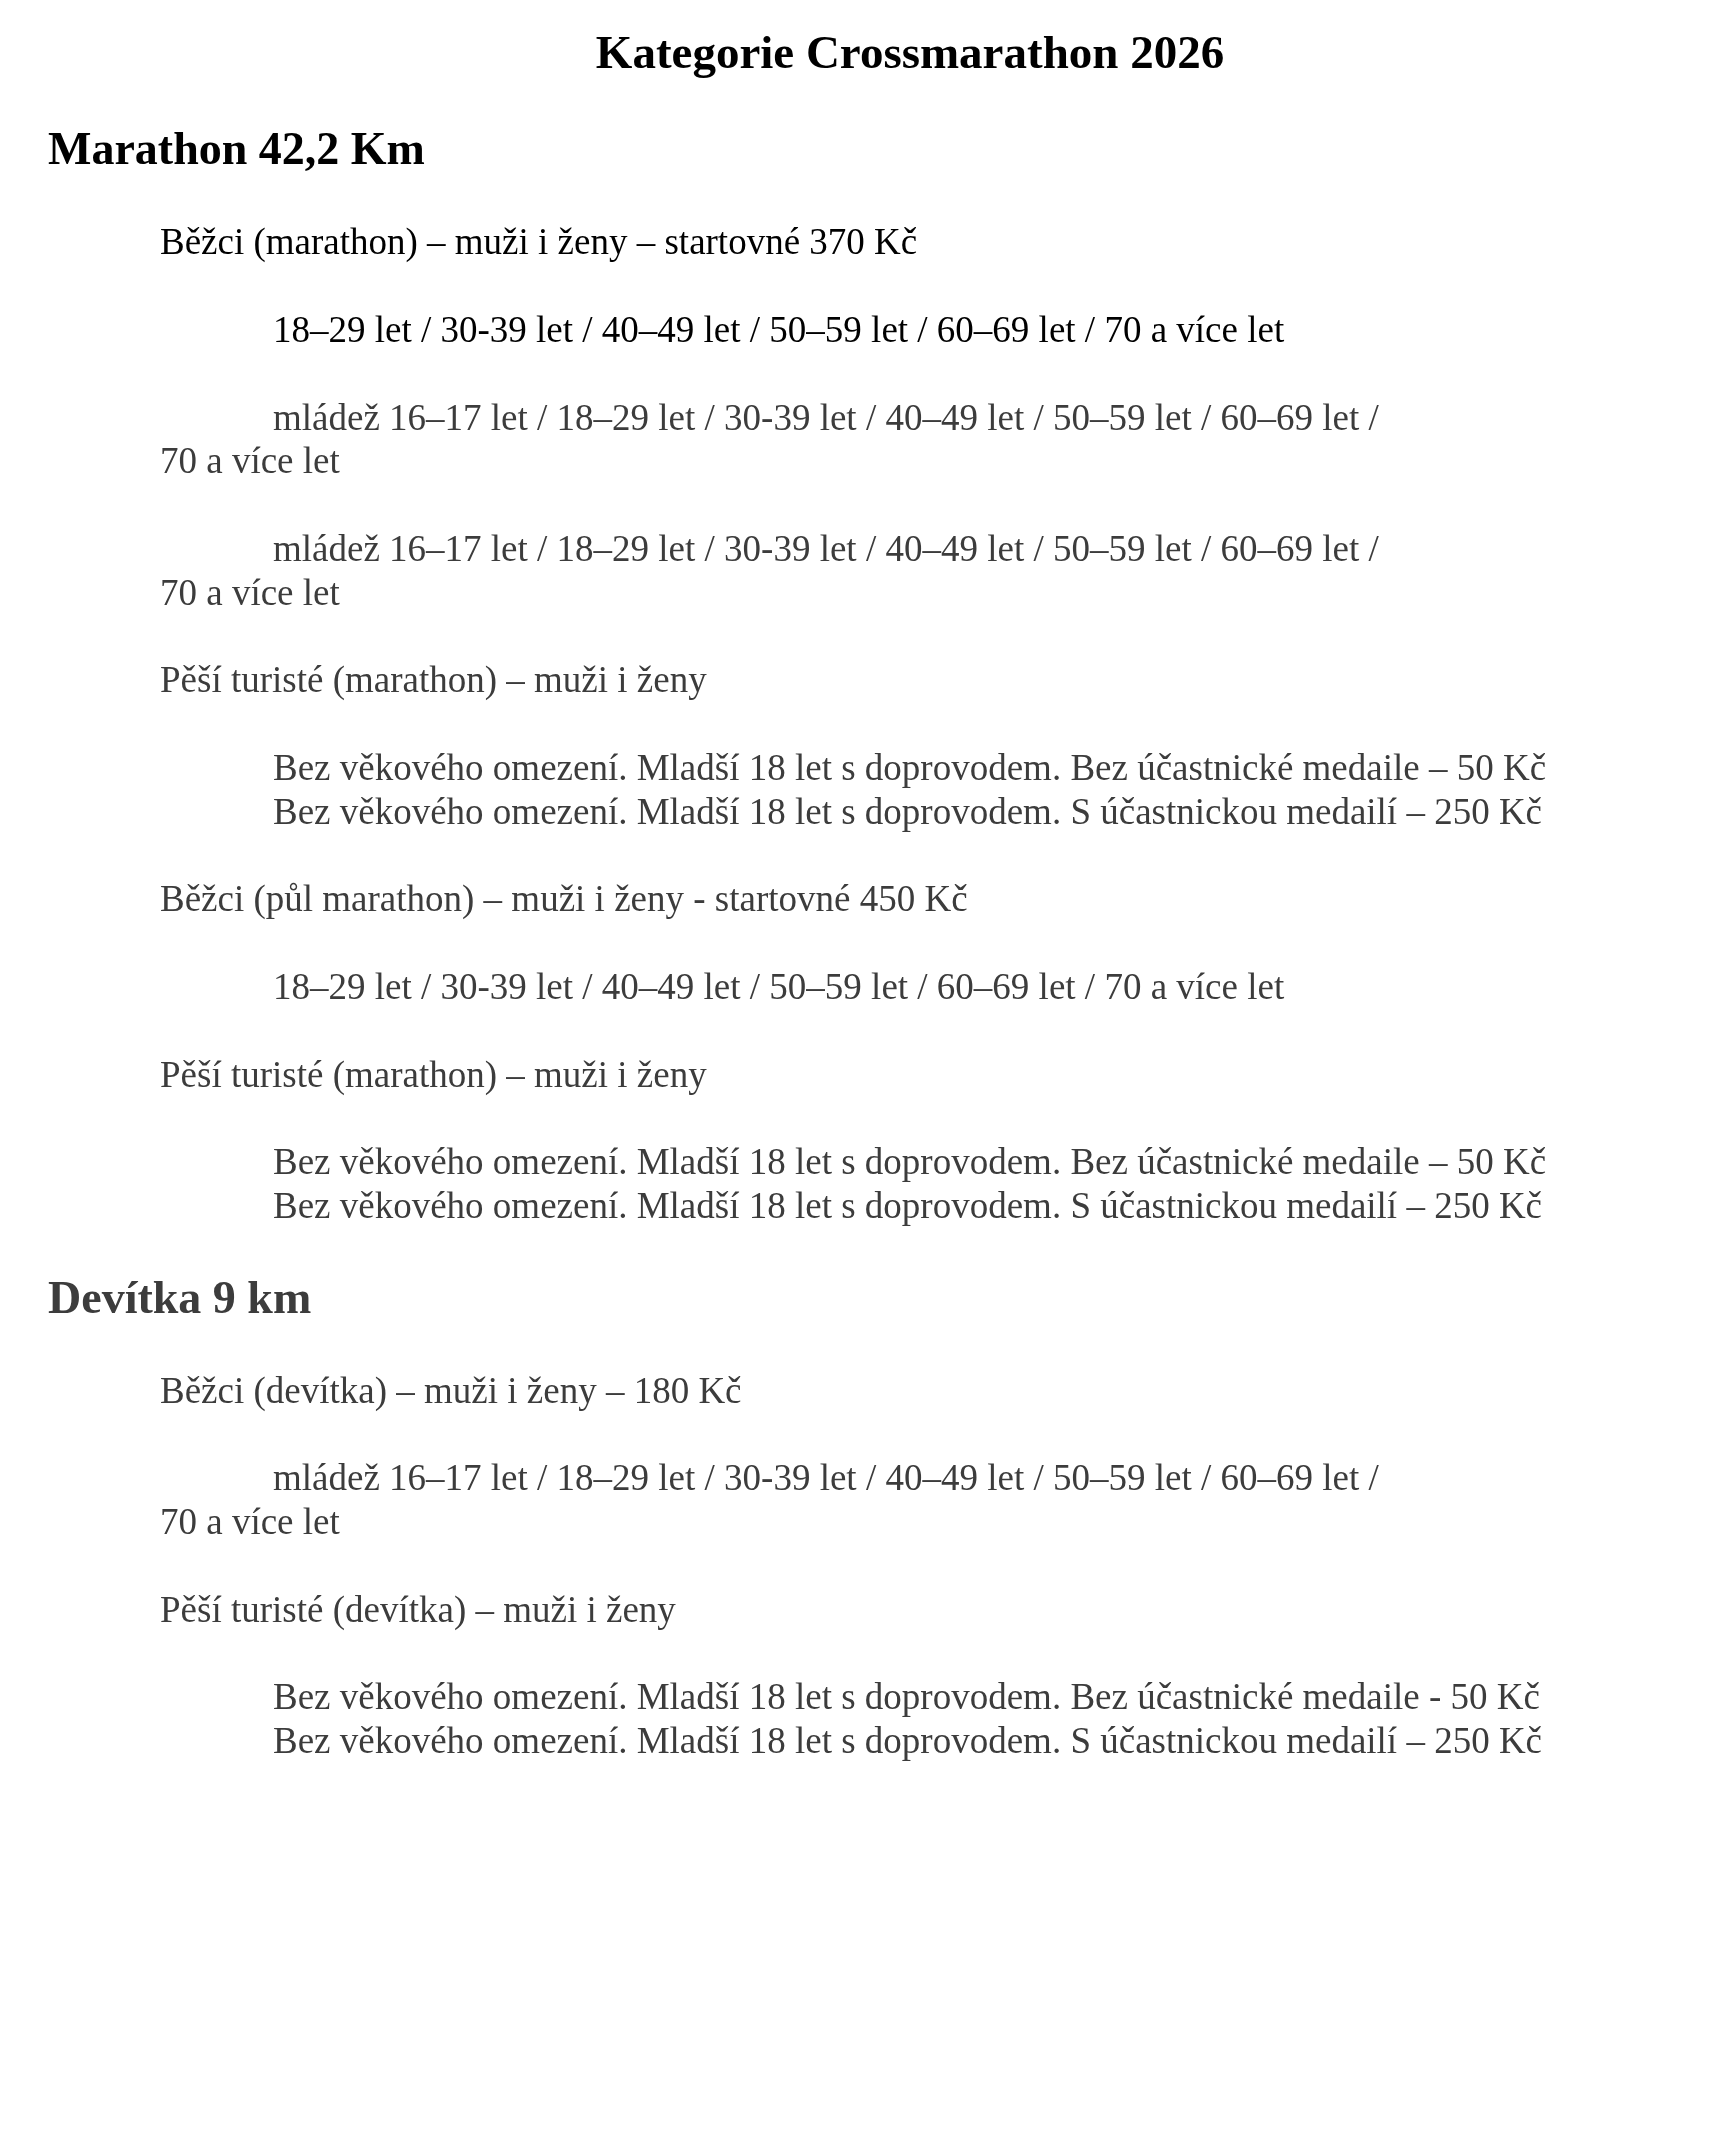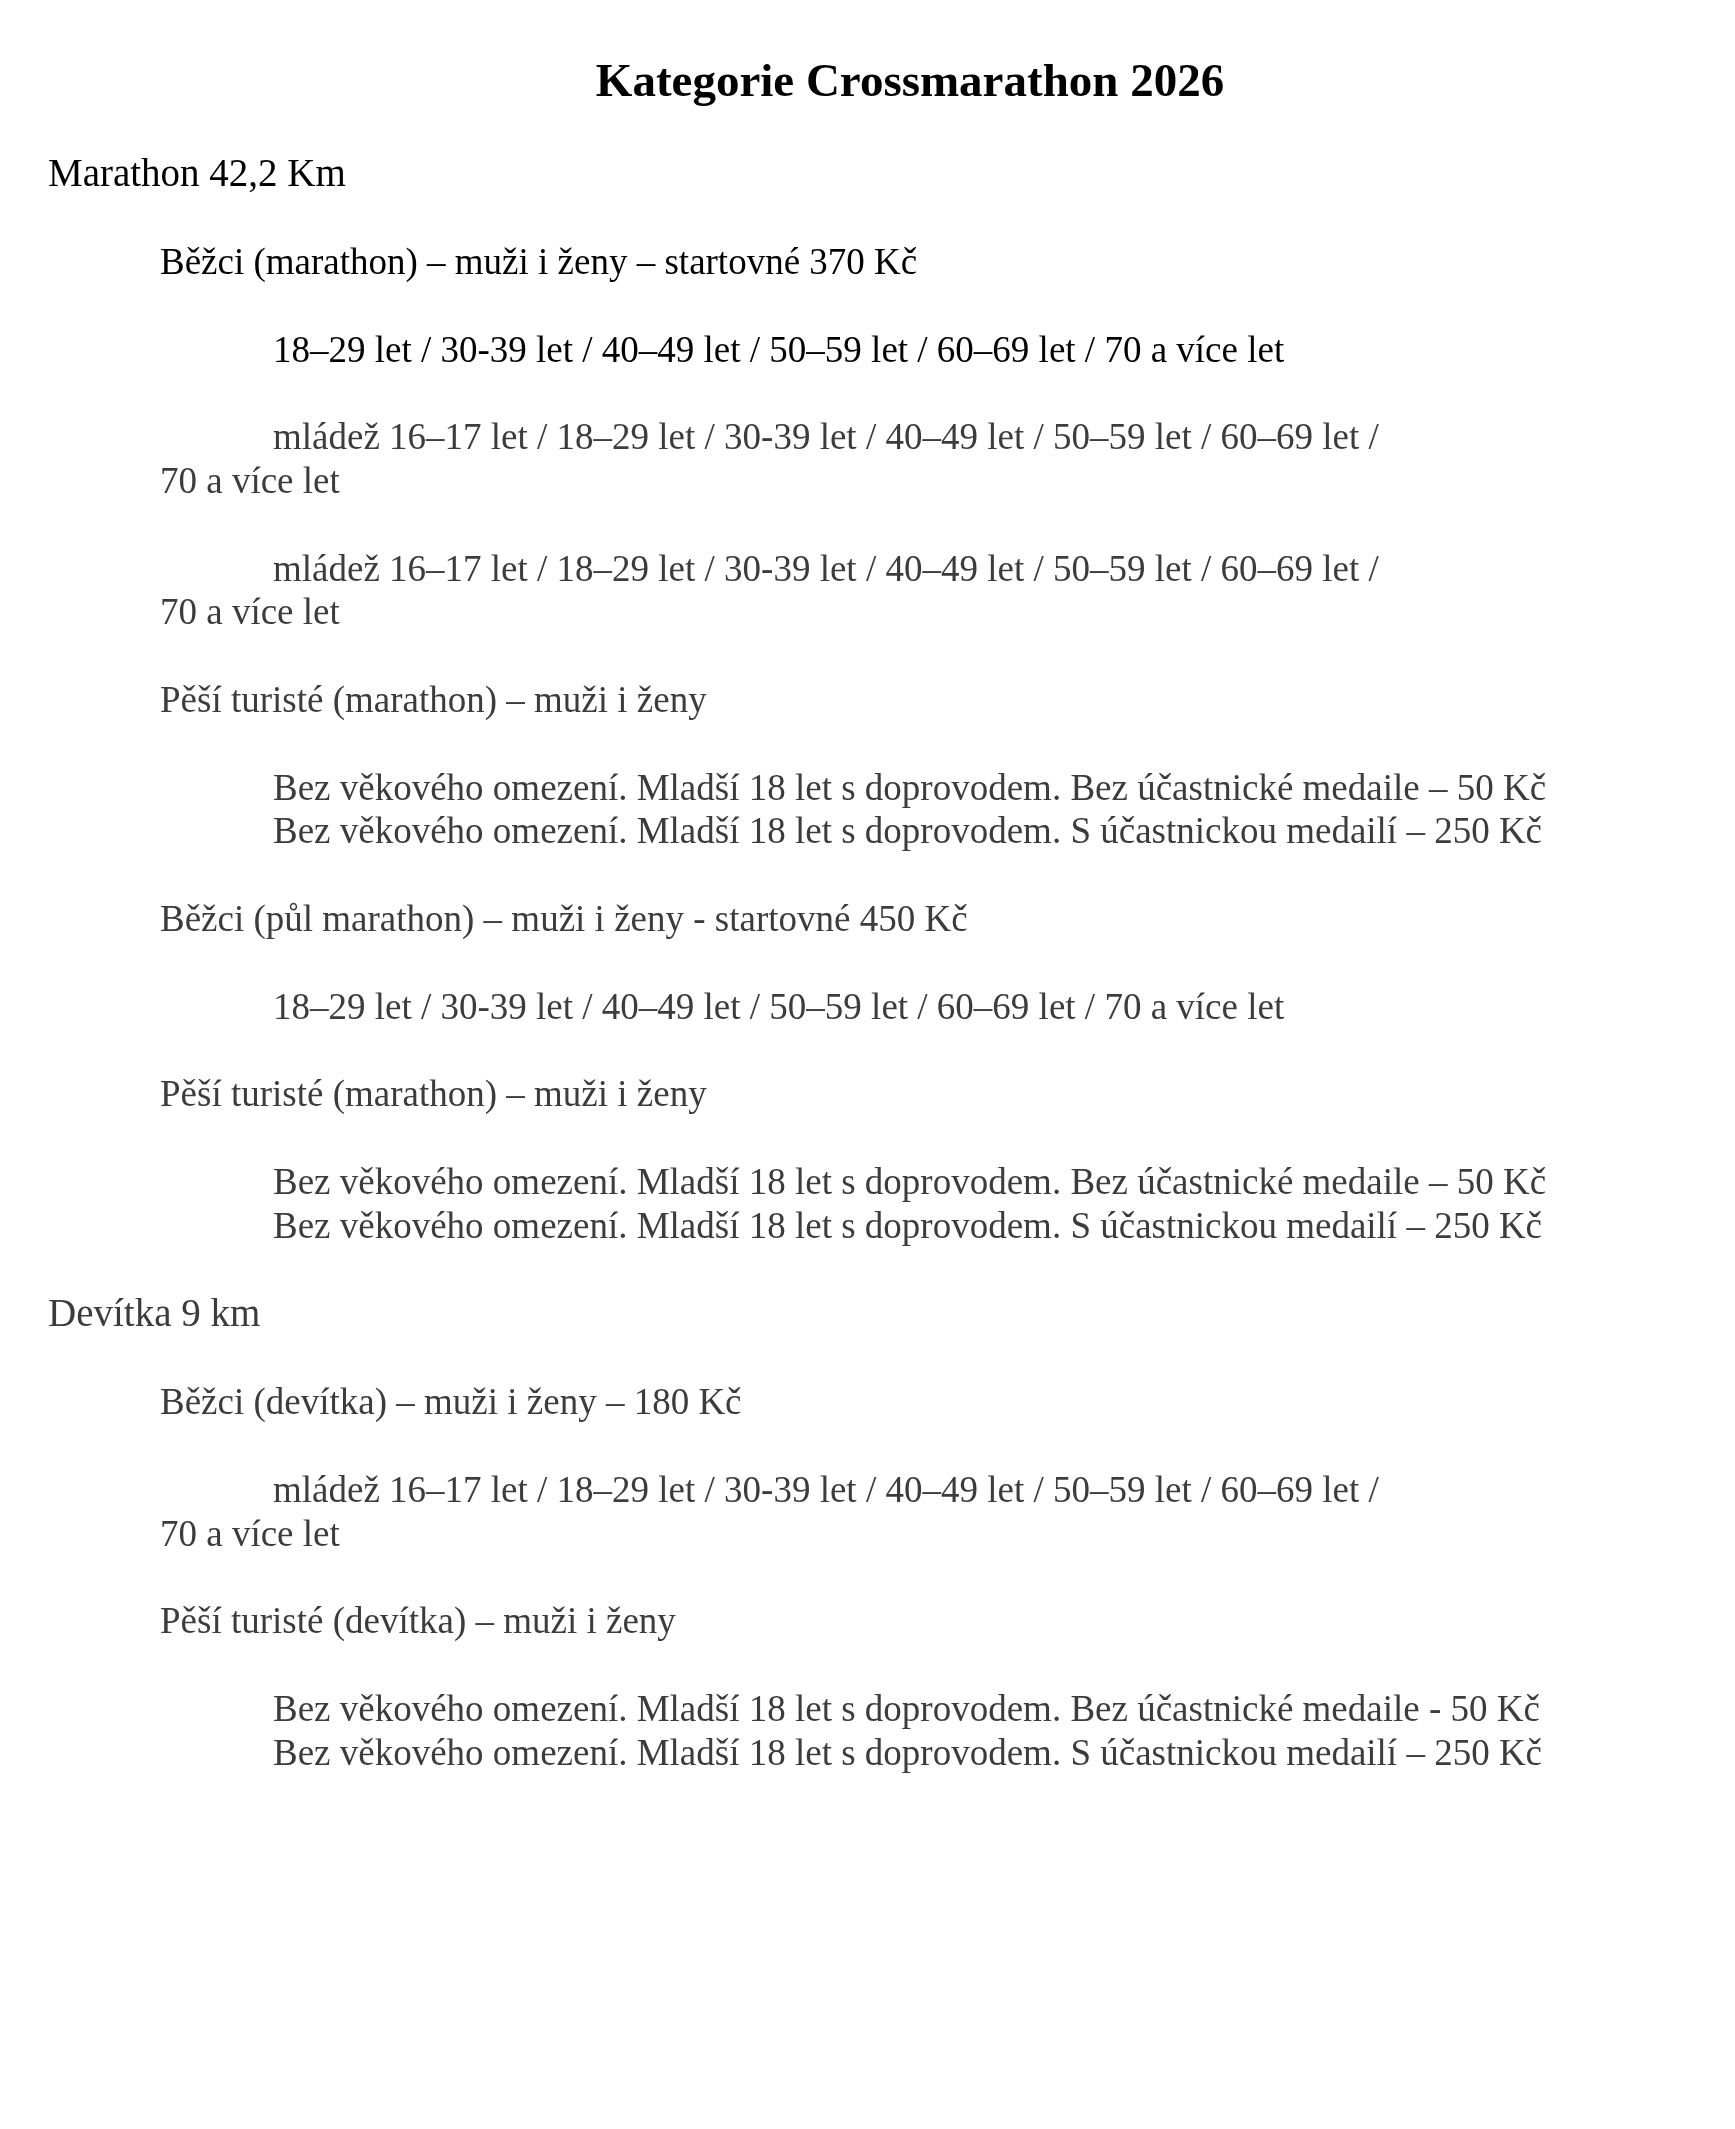--- a/index.html
+++ b/index.html
@@ -15,33 +15,33 @@
     background:var(--page-background);
     font-family:"Liberation Serif","DejaVu Serif",serif;
     overflow:hidden;
   }
   .page{
     position:relative;
     width:1736px;
     height:2129px;
   }
   h1.doc-title{
-    margin:53px 0 0 0;
+    margin:25px 0 0 0;
     padding-left:84px;
     text-align:center;
     font-size:47px;
     line-height:1.15;
     font-weight:bold;
     white-space:nowrap;
   }
   h2.sec-heading{
     margin:43px 0 0 48px;
-    font-size:39px;
+    font-size:46px;
     line-height:1.18;
-    font-weight:normal;
+    font-weight:bold;
     white-space:nowrap;
   }
   .cat{
     margin:44px 0 0 160px;
     font-size:37px;
     line-height:1.18;
     white-space:nowrap;
   }
   .detail-group{
     margin:44px 0 0 0;

